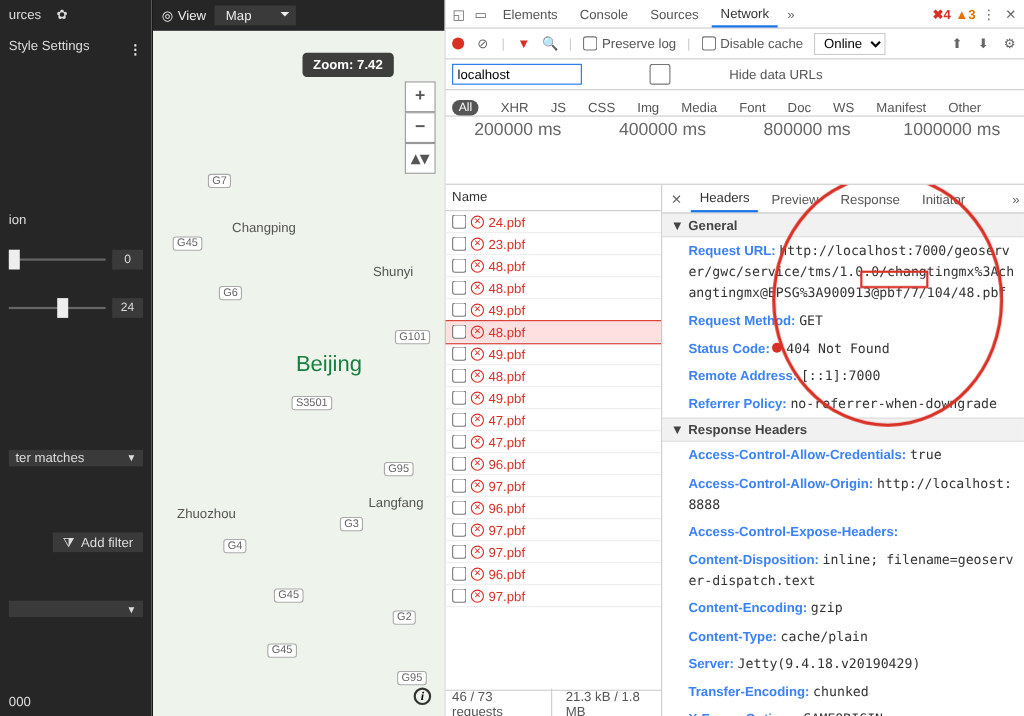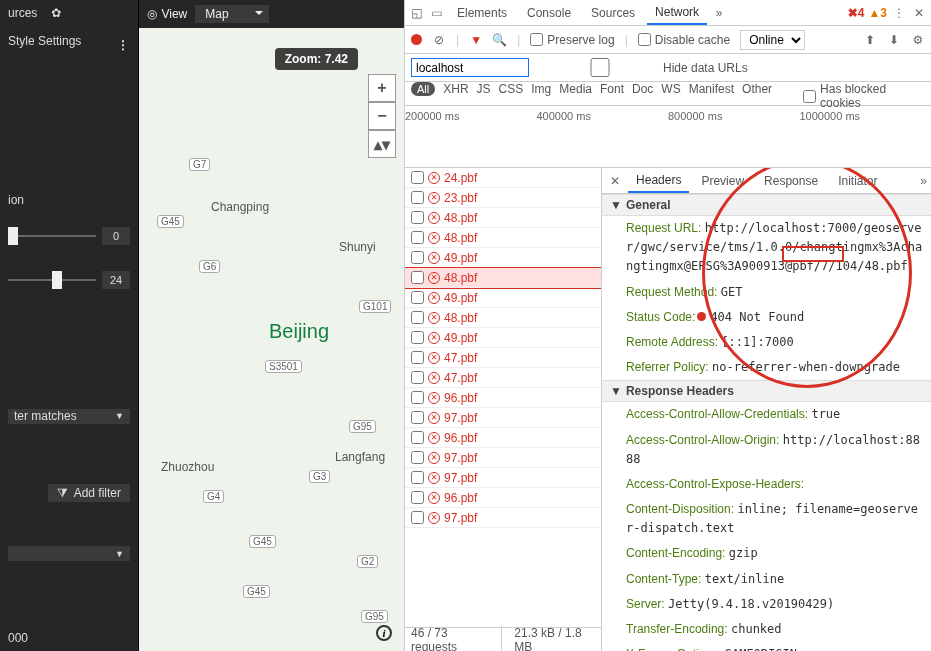--- a/index.html
+++ b/index.html
@@ -41,43 +41,43 @@
 .dt-tabbar .warn{color:#e37400;font-weight:bold}
 .dt-toolbar{height:28px;display:flex;align-items:center;gap:10px;padding:0 6px;border-bottom:1px solid #ccc}
 .dt-toolbar .rec{width:11px;height:11px;background:#d93025;border-radius:50%}
 .dt-toolbar .ico{color:#666;width:14px;display:flex;justify-content:center}
 .dt-toolbar .funnel{color:#d93025}
 .chk{display:flex;align-items:center;gap:4px;color:#555}
 .chk input{margin:0}
 .dt-toolbar select{border:1px solid #ccc;padding:1px 4px;background:#fff}
 .dt-filterrow{height:28px;display:flex;align-items:center;gap:12px;padding:0 6px;border-bottom:1px solid #ccc}
 .dt-filterrow input{width:118px;height:19px;border:1px solid #1a73e8;padding:0 4px;outline:none}
-.dt-typerow{height:24px;display:flex;align-items:flex-start;gap:8px;padding:0 6px;border-bottom:1px solid #ccc;color:#555;position:relative}
+.dt-typerow{height:24px;display:flex;align-items:flex-end;gap:20px;padding:0 6px;border-bottom:1px solid #ccc;color:#555;position:relative}
 .dt-typerow .pill{background:#555;color:#fff;padding:1px 6px;border-radius:8px;font-size:11px}
 .dt-timeline{height:62px;border-bottom:1px solid #ccc;display:flex;padding-top:4px;position:relative}
-.dt-timeline .tick{flex:1;color:#666;font-size:11px;position:relative}
+.dt-timeline .tick{flex:1;text-align:center;color:#666;font-size:16px;position:relative}
 .dt-body{flex:1;display:flex;min-height:0}
 .reqcol{width:197px;border-right:1px solid #ccc;display:flex;flex-direction:column}
 .reqcol .hdr{height:24px;border-bottom:1px solid #ccc;padding:4px 6px;color:#333}
 .reqcol .list{flex:1;overflow-y:auto}
 .reqrow{height:20px;display:flex;align-items:center;gap:4px;padding:0 6px;border-bottom:1px solid #eee;color:#d93025}
 .reqrow input{margin:0}
 .reqrow .x{width:12px;height:12px;border:1.5px solid #d93025;border-radius:50%;display:flex;align-items:center;justify-content:center;font-size:8px;line-height:1}
 .reqrow.sel{background:#ffe0e0;outline:1px solid #d93025}
 .reqcol .status{height:24px;border-top:1px solid #ccc;display:flex;align-items:center;padding:0 6px;color:#555;gap:12px}
 .reqcol .status span+span{border-left:1px solid #ccc;padding-left:12px}
 .detailcol{flex:1;display:flex;flex-direction:column;overflow:hidden;position:relative}
 .det-tabs{height:26px;display:flex;align-items:center;border-bottom:1px solid #ccc;padding:0 4px;gap:4px}
 .det-tabs .close{color:#666;padding:0 4px}
 .det-tabs .tab{padding:4px 8px;color:#555}
 .det-tabs .tab.active{color:#333;border-bottom:2px solid #1a73e8}
 .det-body{flex:1;overflow-y:auto;padding:0;color:#333}
 .sect{background:#f1f1f1;padding:3px 8px;font-weight:bold;color:#444;display:flex;align-items:center;gap:4px;border-top:1px solid #ddd;border-bottom:1px solid #ddd}
 .kv{padding:3px 8px 3px 24px;line-height:1.6;word-break:break-all}
-.kv b{color:#4d7c0f;font-weight:normal}
+.kv b{color:#3b82f6;font-weight:bold}
 .kv .mono{font-family:Consolas,monospace;color:#333}
 .statusdot{display:inline-block;width:9px;height:9px;background:#d93025;border-radius:50%;margin:0 4px 0 2px}
 .redbox{position:absolute;border:2px solid #d93025;background:transparent;pointer-events:none}
 .redcircle{position:absolute;border:3px solid #d93025;border-radius:50%;pointer-events:none}
 </style>
 </head>
 <body>
 
 <div class="leftpanel">
   <div class="lp-top">
@@ -216,20 +216,21 @@
 
   <div class="dt-timeline">
     <div class="tick">200000 ms</div>
     <div class="tick">400000 ms</div>
     <div class="tick">800000 ms</div>
     <div class="tick">1000000 ms</div>
   </div>
 
   <div class="dt-body">
     <div class="reqcol">
+      <div class="hdr">Name</div>
       <div class="list" id="reqlist">
           <div class="reqrow">
             <input type="checkbox" style="">
             <span class="x">✕</span>
             <span>24.pbf</span>
           </div>
           <div class="reqrow">
             <input type="checkbox" style="">
             <span class="x">✕</span>
             <span>23.pbf</span>
@@ -336,21 +337,21 @@
         <div class="kv"><b>Status Code:</b><span class="statusdot"></span><span class="mono">404 Not Found</span></div>
         <div class="kv"><b>Remote Address:</b> <span class="mono">[::1]:7000</span></div>
         <div class="kv"><b>Referrer Policy:</b> <span class="mono">no-referrer-when-downgrade</span></div>
         <div class="sect">▼ <span>Response Headers</span></div>
         <div id="respitems">
             <div class="kv"><b>Access-Control-Allow-Credentials:</b> <span class="mono">true</span></div>
             <div class="kv"><b>Access-Control-Allow-Origin:</b> <span class="mono">http://localhost:8888</span></div>
             <div class="kv"><b>Access-Control-Expose-Headers:</b> <span class="mono"></span></div>
             <div class="kv"><b>Content-Disposition:</b> <span class="mono">inline; filename=geoserver-dispatch.text</span></div>
             <div class="kv"><b>Content-Encoding:</b> <span class="mono">gzip</span></div>
-            <div class="kv"><b>Content-Type:</b> <span class="mono">text/inline</span></div>
+            <div class="kv"><b>Content-Type:</b> <span class="mono">cache/plain</span></div>
             <div class="kv"><b>Server:</b> <span class="mono">Jetty(9.4.18.v20190429)</span></div>
             <div class="kv"><b>Transfer-Encoding:</b> <span class="mono">chunked</span></div>
             <div class="kv"><b>X-Frame-Options:</b> <span class="mono">SAMEORIGIN</span></div>
           </div>
       </div>
 
       <div class="redcircle" style="top:-10px;left:100px;width:210px;height:230px"></div>
       <div class="redbox" style="top:78px;left:180px;width:62px;height:16px"></div>
     </div>
   </div>

